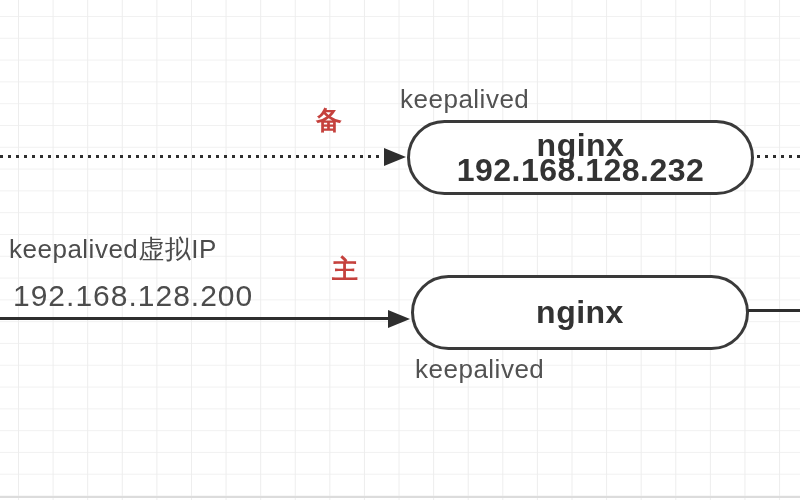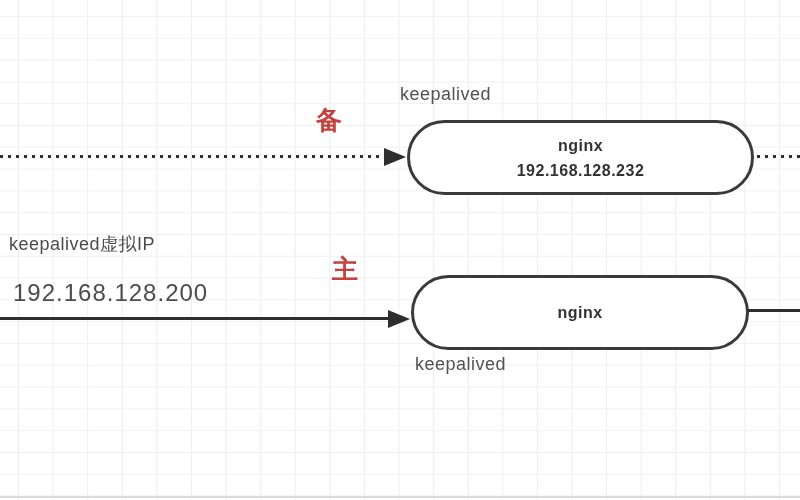--- a/index.html
+++ b/index.html
@@ -55,39 +55,39 @@
     background: #ffffff;
     border: 3px solid #3a3a3a;
     border-radius: 40px;
     display: flex;
     flex-direction: column;
     align-items: center;
     justify-content: center;
     text-align: center;
     color: #333333;
     font-weight: bold;
-    font-size: 16px;
+    font-size: 32px;
     line-height: 25px;
     letter-spacing: 0.5px;
   }
   #node-top    { left: 407px; top: 120px; width: 347px; height: 75px; }
   #node-bottom { left: 411px; top: 275px; width: 338px; height: 75px; }
 
   
   .label {
     position: absolute;
     color: #525252;
-    font-size: 18px;
+    font-size: 26px;
     white-space: nowrap;
     letter-spacing: 0.5px;
   }
   #label-top      { left: 400px; top: 84px; }
   #label-bottom   { left: 415px; top: 354px; }
   #vip-title      { left: 9px;   top: 232px; color: #4c4c4c; text-align: right; }
-  #vip-ip         { left: 13px;  top: 279px; color: #4c4c4c; font-size: 24px; letter-spacing: 1px; }
+  #vip-ip         { left: 13px;  top: 279px; color: #4c4c4c; font-size: 30px; letter-spacing: 1px; }
   #ng-fragment    { left: 805px; top: 240px; }
 
   .role-badge {
     position: absolute;
     color: #c5413d;
     font-size: 26px;
     font-weight: bold;
     white-space: nowrap;
   }
   #badge-top    { left: 316px; top: 103px; }

